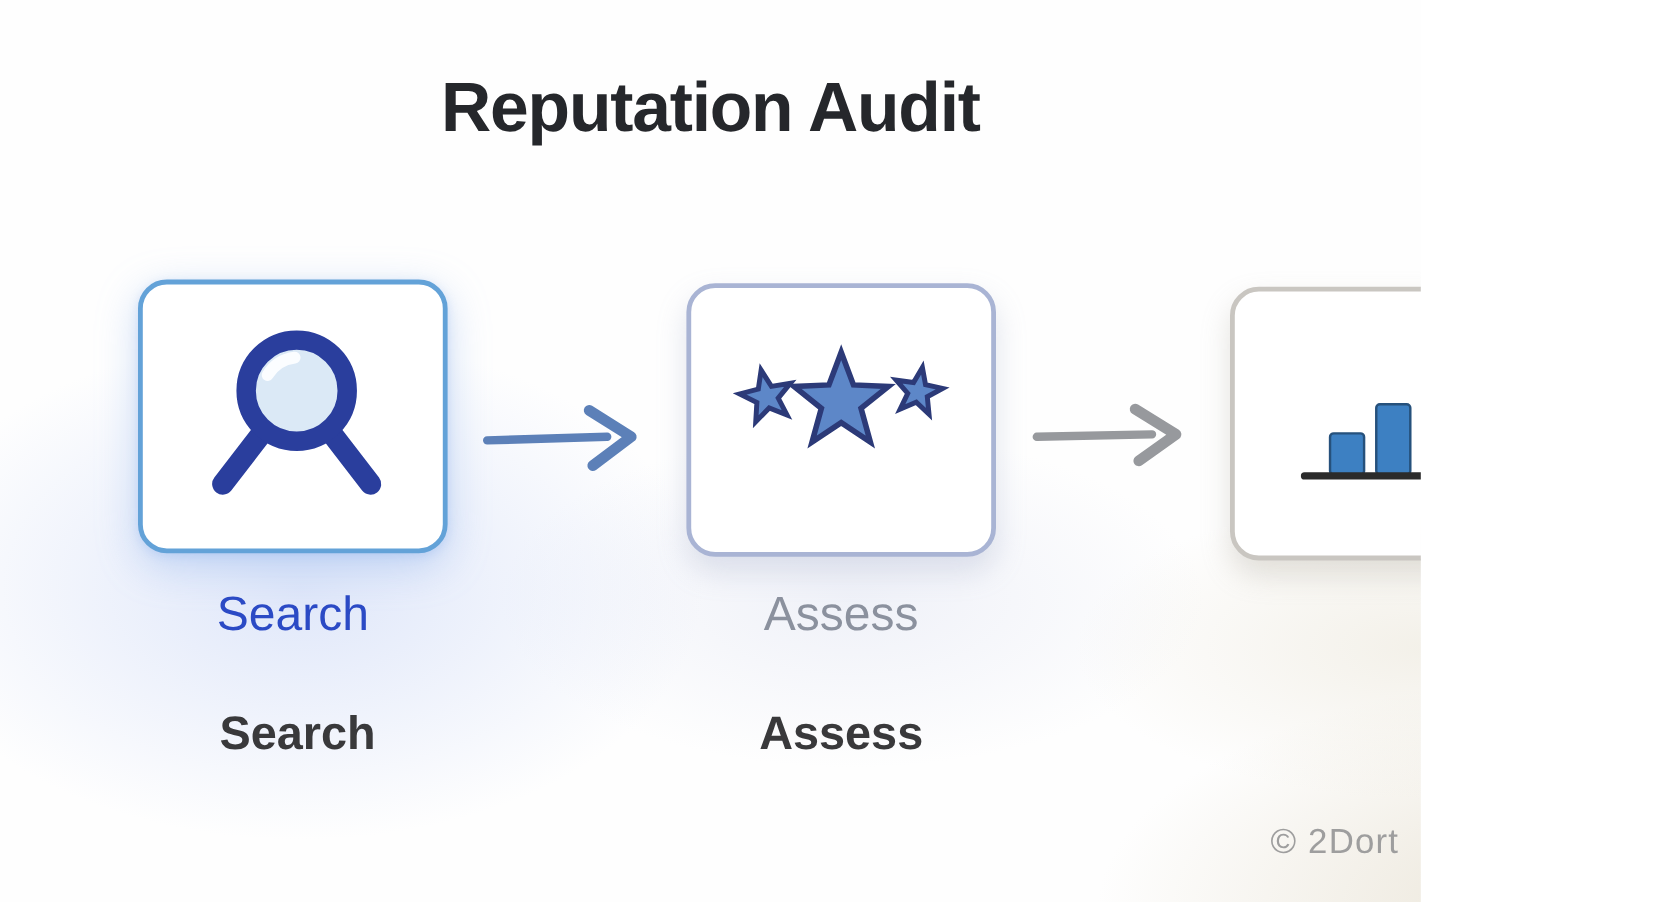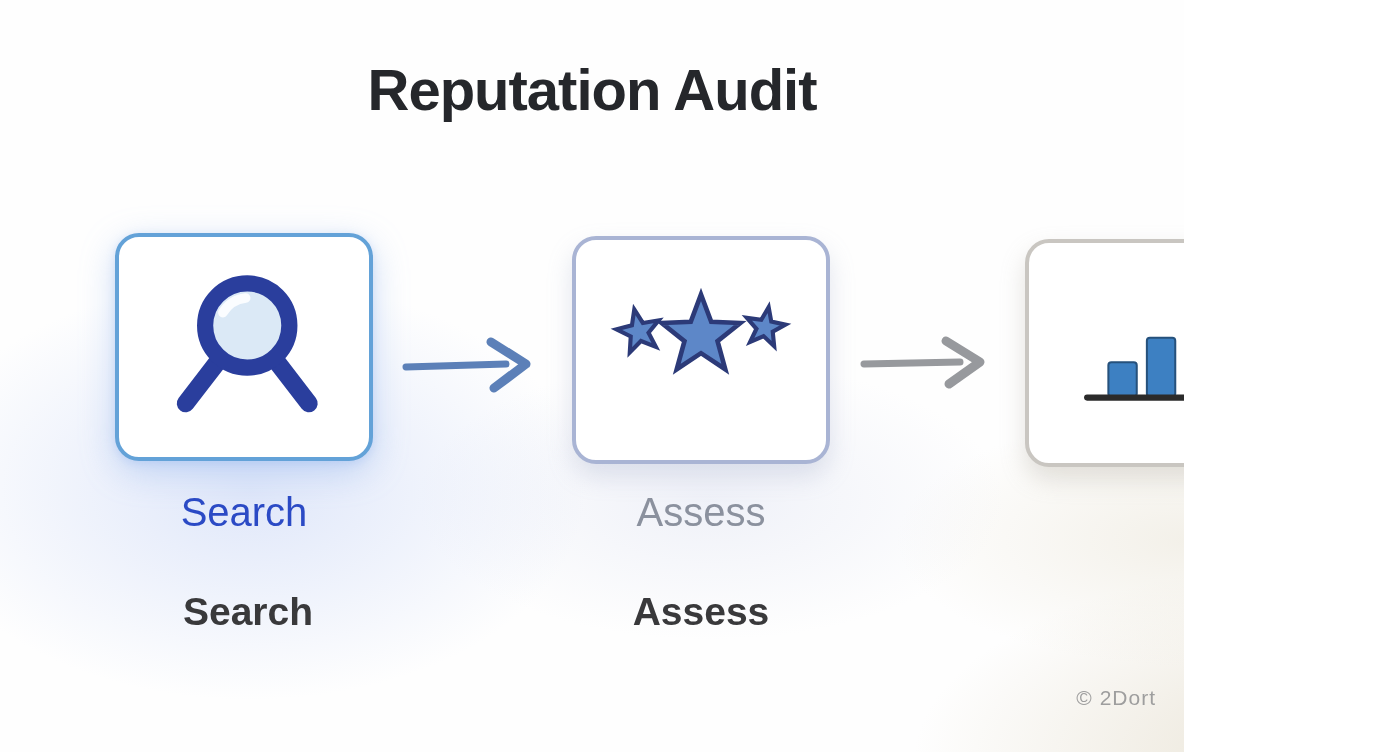--- a/index.html
+++ b/index.html
@@ -81,23 +81,23 @@
     font-size: 39px;
     font-weight: 600;
     color: #39393b;
   }
   .label-search { left: 119px; }
   .label-assess { left: 572px; }
   .label-analyse { left: 1025px; width: 262px; }
 
   .watermark {
     position: absolute;
-    right: 28px;
+    right: 18px;
     top: 686px;
-    font-size: 21px;
+    font-size: 29px;
     font-weight: 400;
     color: #9e9e9e;
     letter-spacing: 1px;
   }
 </style>
 </head>
 <body>
 
 <div class="canvas">
 

